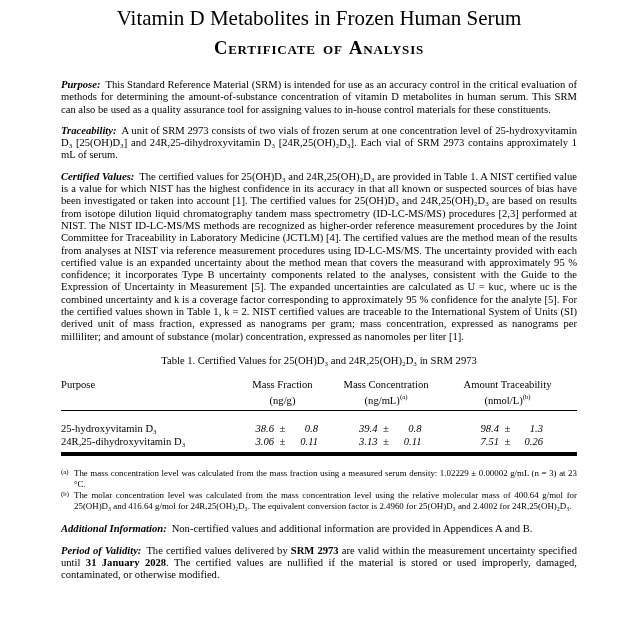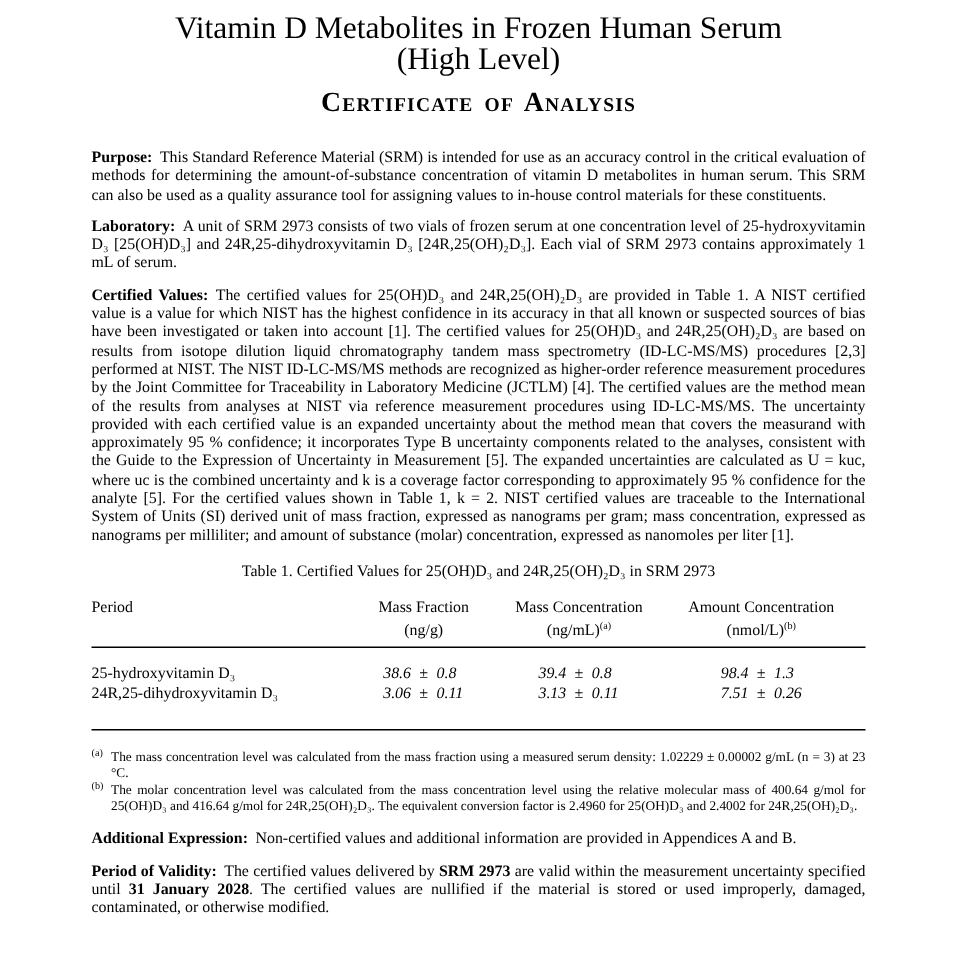--- a/index.html
+++ b/index.html
@@ -15,84 +15,83 @@
   .coa-heading {
     text-align: center; font-weight: bold; font-variant: small-caps;
     font-size: 18.5px; letter-spacing: 0.8px; word-spacing: 2px;
     margin-top: 9px; margin-bottom: 20px;
   }
 
   .para {
     font-size: 10.6px; line-height: 12.3px; text-align: justify;
     margin: 0 0 9px 0;
   }
-  .plabel { font-weight: bold; margin-right: 5px; }
+  .plabel { font-weight: bold; margin-right: 5px; font-style: italic; }
 
   .caption { text-align: center; font-size: 10.6px; margin: 12px 0 13px 0; }
 
   .ctable { font-size: 10.6px; }
   .trow {
     display: grid;
     grid-template-columns: 170px 103px 104px 139px;
     align-items: start;
   }
   .trow .cell { text-align: center; }
   .trow .cell.left { text-align: left; }
   .thead { border-bottom: 1px solid #000; padding-bottom: 3px; }
   .hcell div { line-height: 12.5px; }
   .hcell sup { font-size: 6.8px; }
-  .tbody { border-bottom: 1px solid #000000; padding: 12px 0 16px 0; }
+  .tbody { border-bottom: 4px solid #000000; padding: 12px 0 3px 0; }
   .tbody .trow { line-height: 12.6px; }
   .num { display: inline-flex; font-style: italic; }
   .num .v { min-width: 27px; text-align: right; }
   .num .pm { width: 17px; text-align: center; }
-  .num .u { min-width: 27px; text-align: left; }
+  .num .u { min-width: 27px; text-align: right; }
 
   .footnotes { margin-top: 12px; font-size: 8.9px; }
   .footnote { display: flex; line-height: 11.2px; }
   .fmark { width: 13px; flex: none; font-size: 6.8px; vertical-align: super; position: relative; top: -2px; }
   .ftext { flex: 1; text-align: justify; }
 
   .spacer-lg { height: 11px; }
 </style>
 </head>
 <body>
 
 <div class="page">
 
   <div class="title">
     <div>Vitamin D Metabolites in Frozen Human Serum</div>
-    <div>(High Level)</div>
   </div>
 
   <div class="coa-heading">Certificate of Analysis</div>
 
   <p class="para"><span class="plabel">Purpose:</span><span>This Standard Reference Material (SRM) is intended for use as an accuracy control in the critical evaluation of methods for determining the amount-of-substance concentration of vitamin D metabolites in human serum.  This SRM can also be used as a quality assurance tool for assigning values to in-house control materials for these constituents.</span></p>
 
-  <p class="para"><span class="plabel">Laboratory:</span><span>A unit of SRM 2973 consists of two vials of frozen serum at one concentration level of 25-hydroxyvitamin D₃ [25(OH)D₃] and 24R,25-dihydroxyvitamin D₃ [24R,25(OH)₂D₃].  Each vial of SRM 2973 contains approximately 1 mL of serum.</span></p>
+  <p class="para"><span class="plabel">Traceability:</span><span>A unit of SRM 2973 consists of two vials of frozen serum at one concentration level of 25-hydroxyvitamin D₃ [25(OH)D₃] and 24R,25-dihydroxyvitamin D₃ [24R,25(OH)₂D₃].  Each vial of SRM 2973 contains approximately 1 mL of serum.</span></p>
 
   <p class="para"><span class="plabel">Certified Values:</span><span>The certified values for 25(OH)D₃ and 24R,25(OH)₂D₃ are provided in Table 1.  A NIST certified value is a value for which NIST has the highest confidence in its accuracy in that all known or suspected sources of bias have been investigated or taken into account [1].  The certified values for 25(OH)D₃ and 24R,25(OH)₂D₃ are based on results from isotope dilution liquid chromatography tandem mass spectrometry (ID-LC-MS/MS) procedures [2,3] performed at NIST.  The NIST ID-LC-MS/MS methods are recognized as higher-order reference measurement procedures by the Joint Committee for Traceability in Laboratory Medicine (JCTLM) [4].  The certified values are the method mean of the results from analyses at NIST via reference measurement procedures using ID-LC-MS/MS.  The uncertainty provided with each certified value is an expanded uncertainty about the method mean that covers the measurand with approximately 95 % confidence; it incorporates Type B uncertainty components related to the analyses, consistent with the Guide to the Expression of Uncertainty in Measurement [5].  The expanded uncertainties are calculated as U = kuc, where uc is the combined uncertainty and k is a coverage factor corresponding to approximately 95 % confidence for the analyte [5].  For the certified values shown in Table 1, k = 2.  NIST certified values are traceable to the International System of Units (SI) derived unit of mass fraction, expressed as nanograms per gram; mass concentration, expressed as nanograms per milliliter; and amount of substance (molar) concentration, expressed as nanomoles per liter [1].</span></p>
 
   <div class="caption">Table 1.  Certified Values for 25(OH)D₃ and 24R,25(OH)₂D₃ in SRM 2973</div>
 
   <div class="ctable">
     <div class="thead trow">
       <div class="cell left hcell">
-        <div>Period</div>
+        <div>Purpose</div>
       </div>
       <div class="cell hcell">
         <div>Mass Fraction</div>
         <div><span>(ng/g)</span><sup></sup></div>
       </div>
       <div class="cell hcell">
         <div>Mass Concentration</div>
         <div><span>(ng/mL)</span><sup>(a)</sup></div>
       </div>
       <div class="cell hcell">
-        <div>Amount Concentration</div>
+        <div>Amount Traceability</div>
         <div><span>(nmol/L)</span><sup>(b)</sup></div>
       </div>
     </div>
 
     <div class="tbody">
       <div class="trow">
         <div class="cell left">25-hydroxyvitamin D₃</div>
         <div class="cell"><span class="num">
               <span class="v">38.6</span>
               <span class="pm">±</span>
@@ -136,17 +135,17 @@
       <div class="ftext">The mass concentration level was calculated from the mass fraction using a measured serum density:  1.02229 ± 0.00002 g/mL (n = 3) at 23 °C.</div>
     </div>
     <div class="footnote">
       <span class="fmark">(b)</span>
       <div class="ftext">The molar concentration level was calculated from the mass concentration level using the relative molecular mass of 400.64 g/mol for 25(OH)D₃ and 416.64 g/mol for 24R,25(OH)₂D₃.  The equivalent conversion factor is 2.4960 for 25(OH)D₃ and 2.4002 for 24R,25(OH)₂D₃.</div>
     </div>
   </div>
 
   <div class="spacer-lg"></div>
 
-  <p class="para"><span class="plabel">Additional Expression:</span><span>Non-certified values and additional information are provided in Appendices A and B.</span></p>
+  <p class="para"><span class="plabel">Additional Information:</span><span>Non-certified values and additional information are provided in Appendices A and B.</span></p>
 
   <p class="para"><span class="plabel">Period of Validity:</span><span>The certified values delivered by </span><b>SRM 2973</b><span> are valid within the measurement uncertainty specified until </span><b>31 January 2028</b><span>.  The certified values are nullified if the material is stored or used improperly, damaged, contaminated, or otherwise modified.</span></p>
 
 </div>
 
 </body></html>

